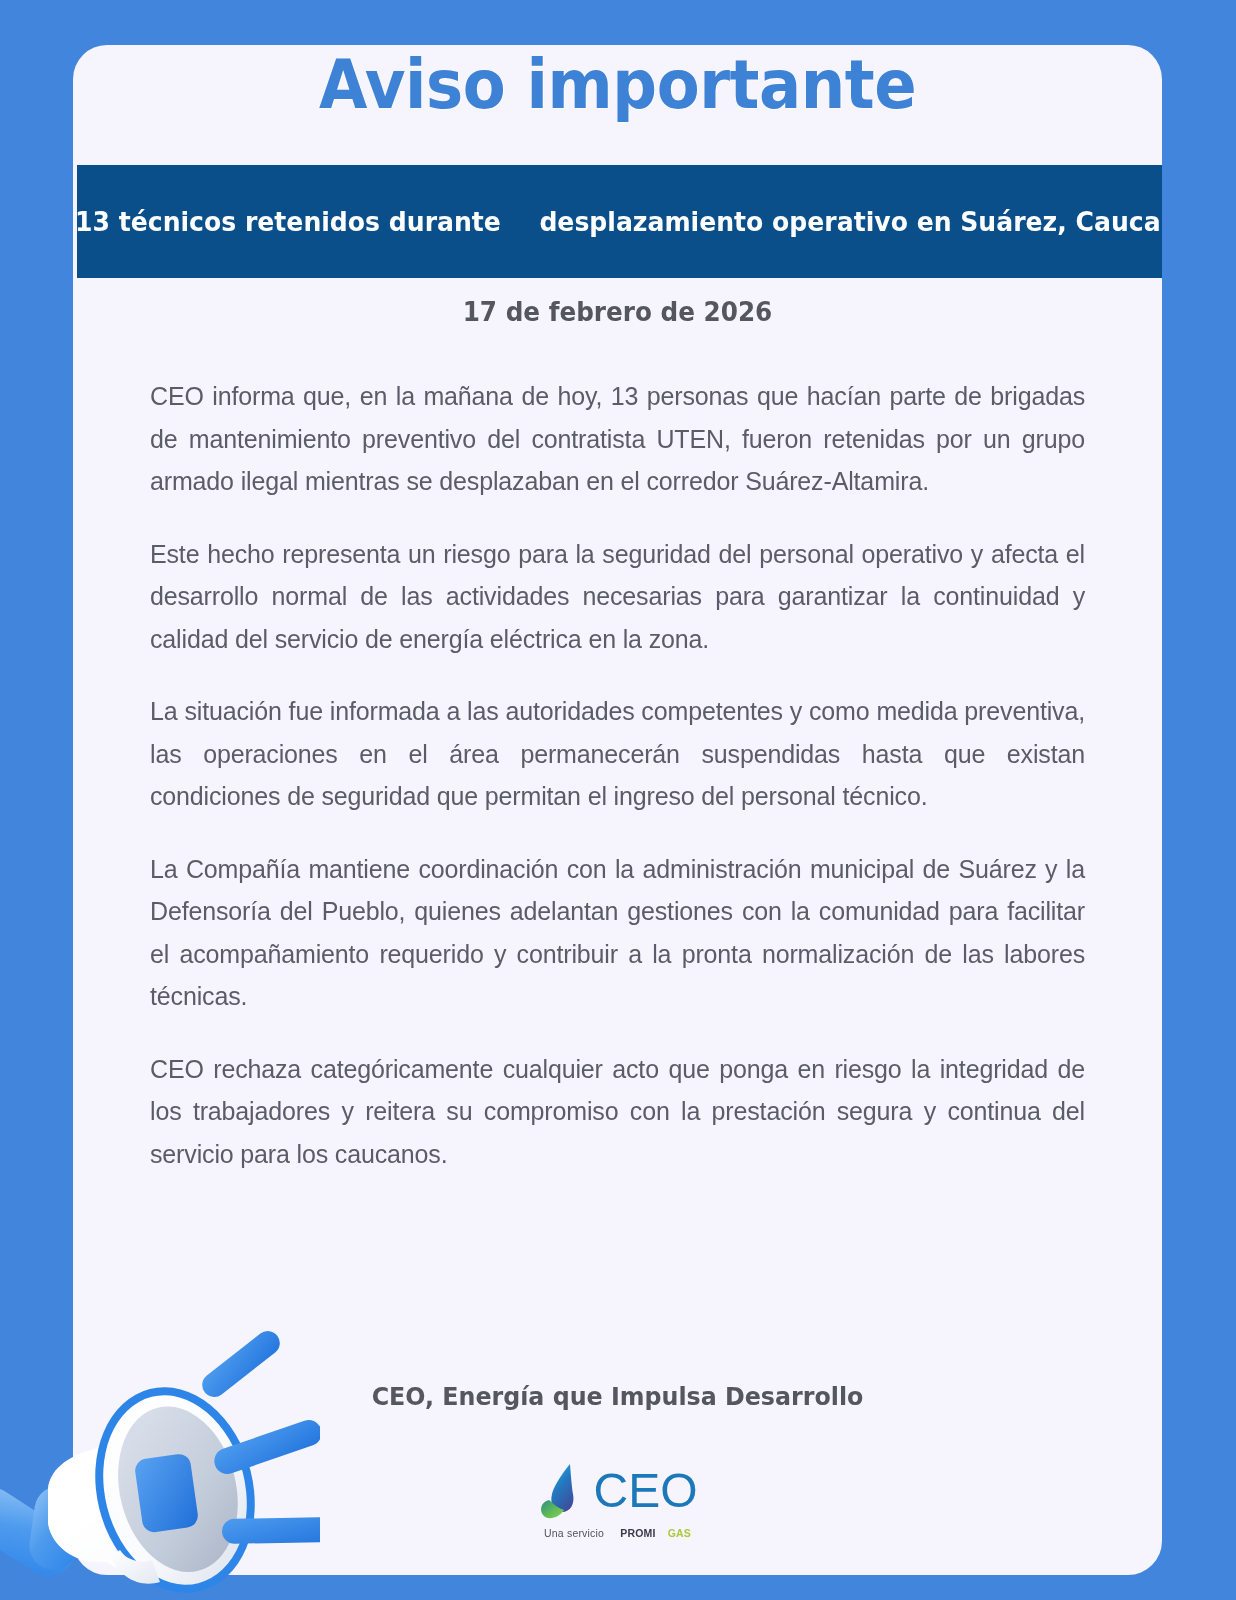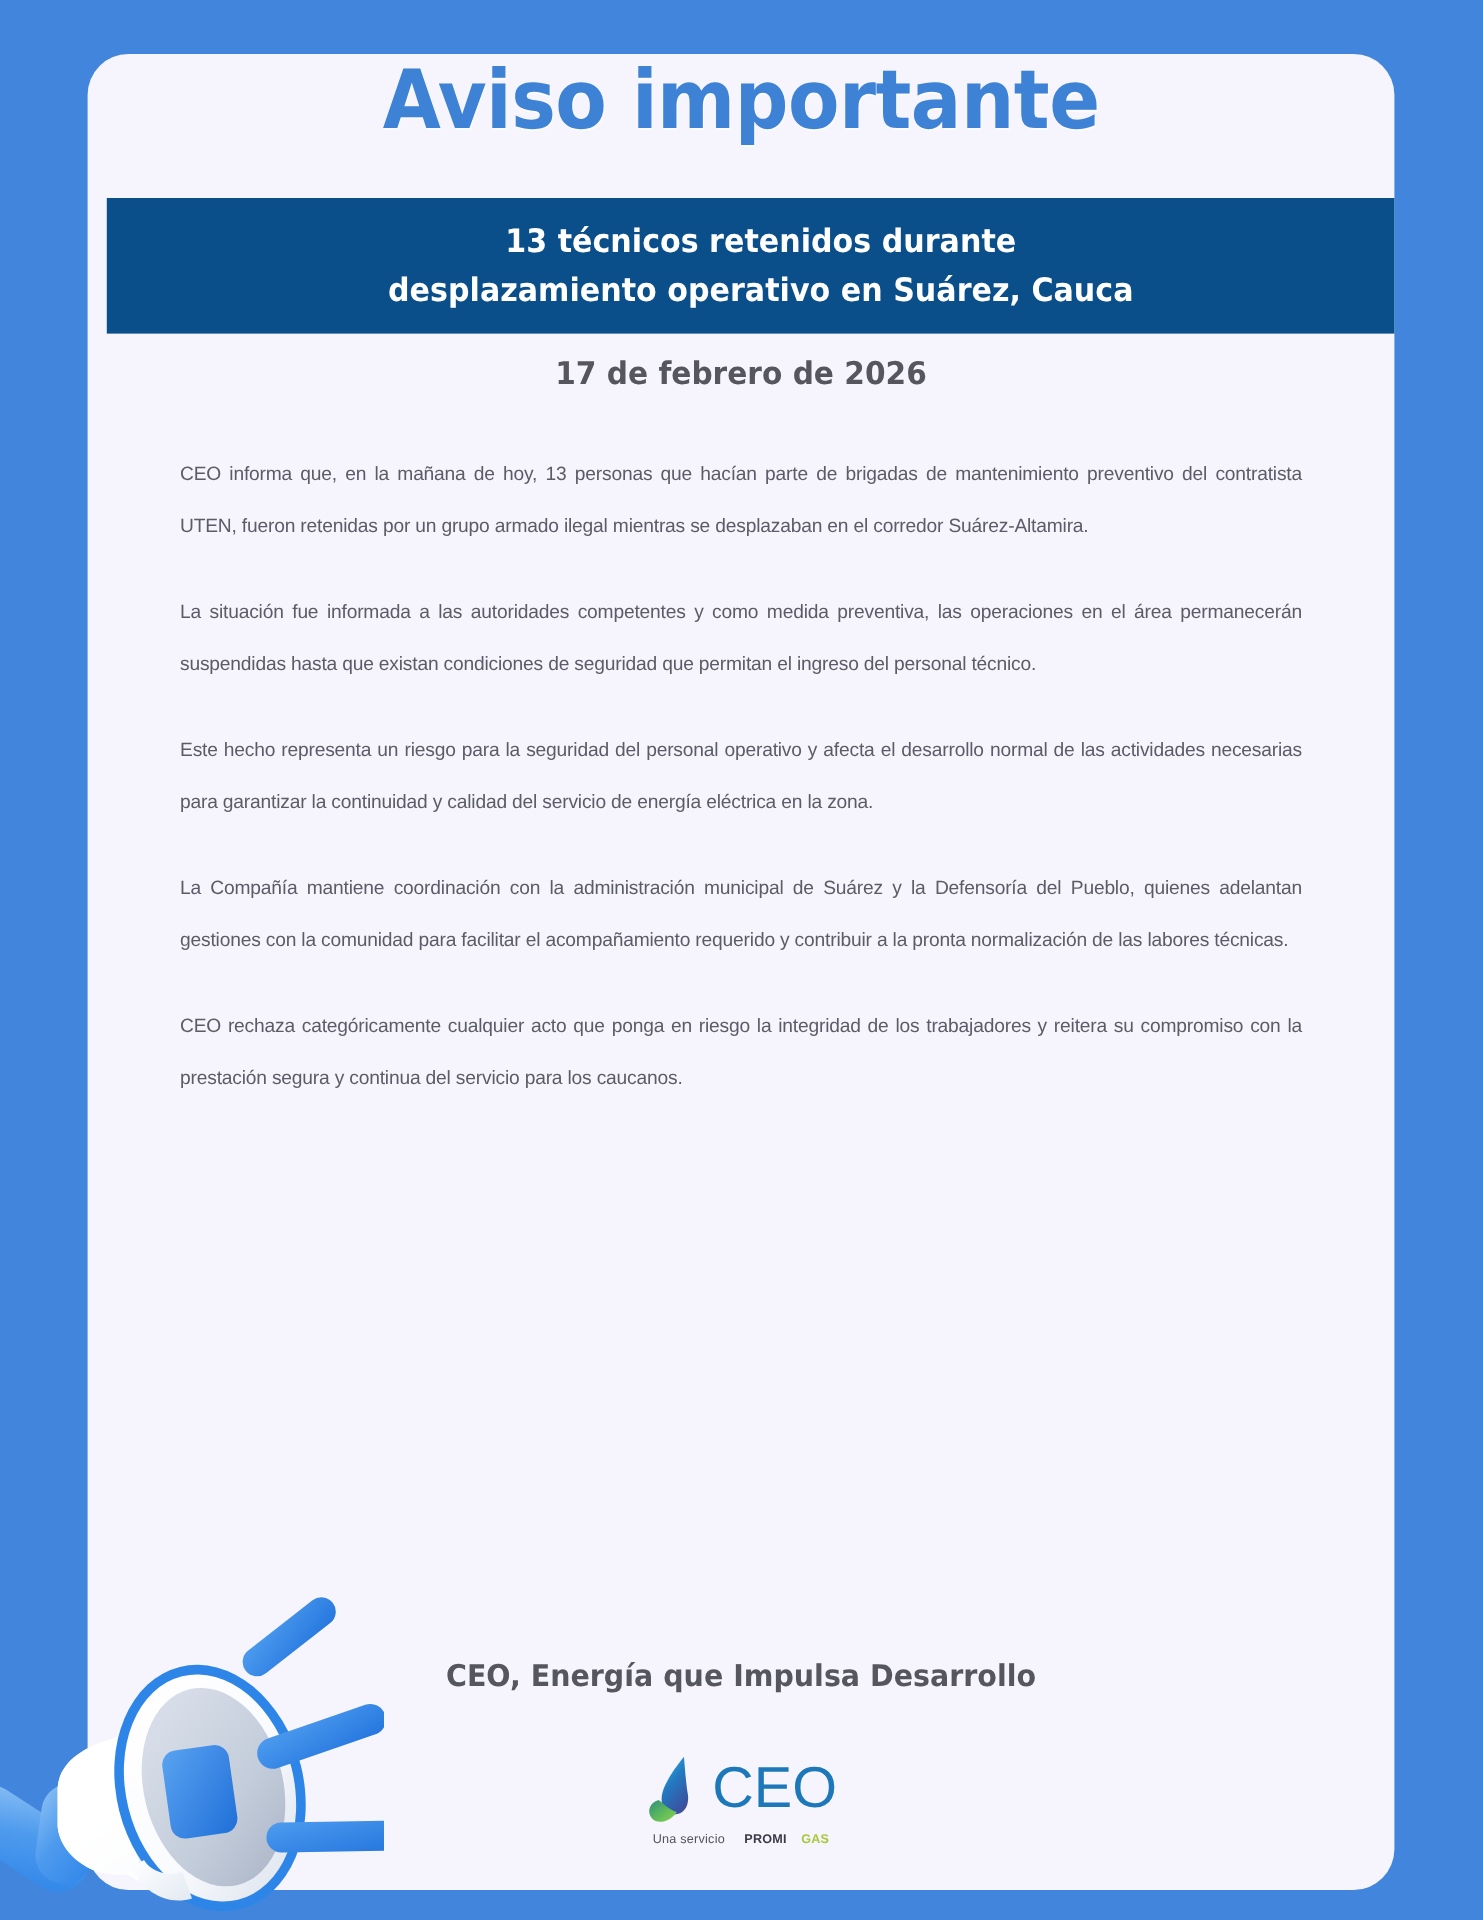--- a/index.html
+++ b/index.html
@@ -53,27 +53,26 @@
     color: #3D82D4;
     transform: scaleX(0.92);
     transform-origin: center;
     white-space: nowrap;
     text-shadow: 1px 1px 0 rgba(255,255,255,0.6);
   }
 
   
   #band {
     position: absolute;
-    left: 16px;
+    left: 4px;
     top: 120px;
     width: 1089px;
     height: 113px;
     background: #0B4F8A;
     display: flex;
-    flex-direction: column;
     align-items: center;
     justify-content: center;
     box-sizing: border-box;
     padding: 0 24px;
   }
   .band-line {
     color: #FFFFFF;
     font-family: "DejaVu Sans", sans-serif;
     font-weight: 700;
     font-size: 27px;
@@ -100,21 +99,21 @@
   
   #body-copy {
     position: absolute;
     left: 77px;
     top: 330px;
     width: 935px;
   }
   .para {
     color: #5C5C68;
     font-family: "Liberation Sans", sans-serif;
-    font-size: 16px;
+    font-size: 25px;
     line-height: 42.5px;
     text-align: justify;
     text-justify: inter-word;
     margin: 0 0 30px 0;
     letter-spacing: -0.15px;
   }
   .para:last-child { margin-bottom: 0; }
 
   
   #slogan {
@@ -187,22 +186,22 @@
 
     <div id="band">
       <div class="band-line">13 técnicos retenidos durante</div>
       <div class="band-line">desplazamiento operativo en Suárez, Cauca</div>
     </div>
 
     <div id="date">17 de febrero de 2026</div>
 
     <div id="body-copy">
       <p class="para">CEO informa que, en la mañana de hoy, 13 personas que hacían parte de brigadas de mantenimiento preventivo del contratista UTEN, fueron retenidas por un grupo armado ilegal mientras se desplazaban en el corredor Suárez-Altamira.</p>
+      <p class="para">Este hecho representa un riesgo para la seguridad del personal operativo y afecta el desarrollo normal de las actividades necesarias para garantizar la continuidad y calidad del servicio de energía eléctrica en la zona.</p>
       <p class="para">La situación fue informada a las autoridades competentes y como medida preventiva, las operaciones en el área permanecerán suspendidas hasta que existan condiciones de seguridad que permitan el ingreso del personal técnico.</p>
-      <p class="para">Este hecho representa un riesgo para la seguridad del personal operativo y afecta el desarrollo normal de las actividades necesarias para garantizar la continuidad y calidad del servicio de energía eléctrica en la zona.</p>
       <p class="para">La Compañía mantiene coordinación con la administración municipal de Suárez y la Defensoría del Pueblo, quienes adelantan gestiones con la comunidad para facilitar el acompañamiento requerido y contribuir a la pronta normalización de las labores técnicas.</p>
       <p class="para">CEO rechaza categóricamente cualquier acto que ponga en riesgo la integridad de los trabajadores y reitera su compromiso con la prestación segura y continua del servicio para los caucanos.</p>
     </div>
 
     <div id="slogan">CEO, Energía que Impulsa Desarrollo</div>
 
     <div id="logo">
       <div id="logo-row">
         <svg width="52" height="62" viewBox="0 0 52 62">
           <defs>

